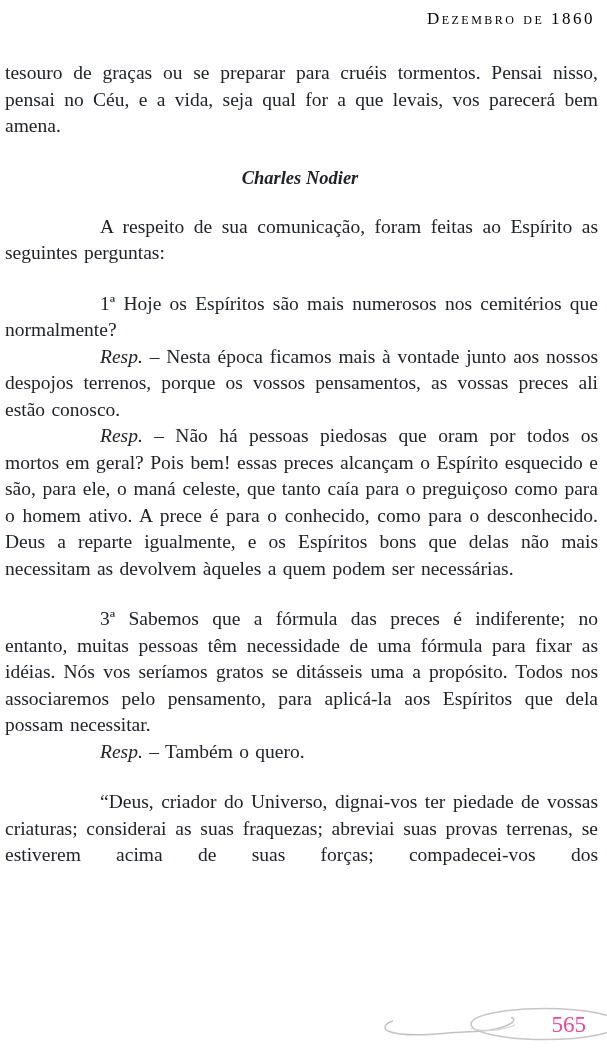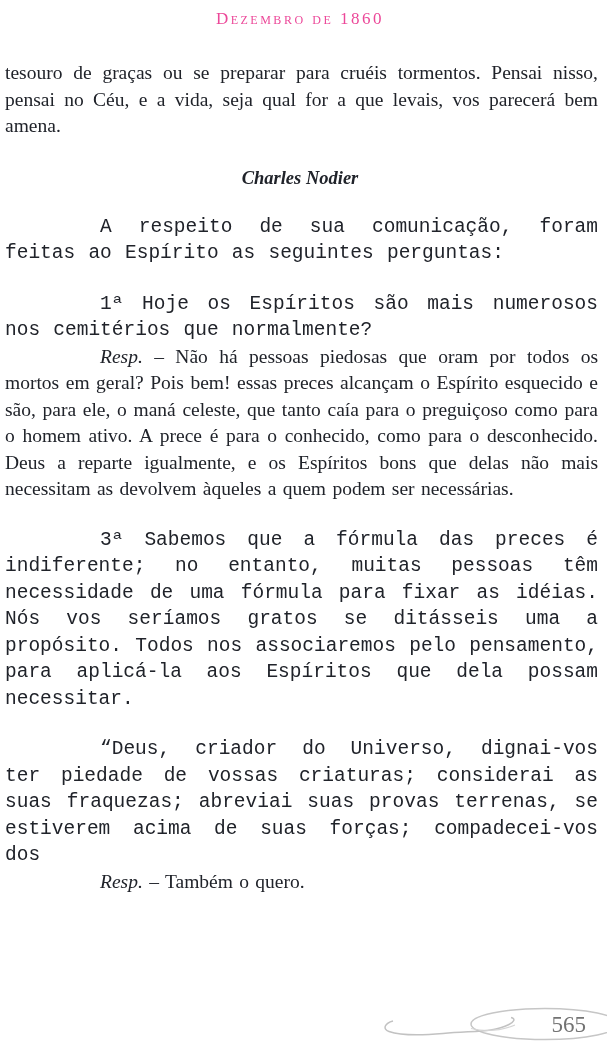--- a/index.html
+++ b/index.html
@@ -9,37 +9,37 @@
     height: 1057px;
     margin: 0 auto;
     background: #ffffff;
     overflow: hidden;
     font-family: "Liberation Serif", "DejaVu Serif", serif;
     color: #20232a;
     box-sizing: border-box;
     padding: 8px 9px 0 5px;
   }
   .running-head {
-    text-align: center;
+    text-align: right;
     font-variant: small-caps;
     letter-spacing: 2.5px;
     font-size: 17px;
     line-height: 22px;
-    color: #ec4899;
+    color: #000000;
     padding-right: 3px;
   }
   p.body {
     margin: 0;
     font-size: 19.5px;
     line-height: 26.5px;
     text-align: justify;
     word-spacing: 1.5px;
   }
   p.ind { text-indent: 95px; }
-  p.gap { margin-top: 24px; font-family: Liberation Mono, monospace; }
+  p.gap { margin-top: 24px; }
   p.first { margin-top: 30px; }
   p.cont-next { text-align-last: justify; }
   .resp-lead { font-style: italic; }
   p.signature {
     margin: 26px 3px 0 0;
     text-align: center;
     font-style: italic;
     font-weight: 600;
     font-size: 18.5px;
     line-height: 24px;
@@ -57,47 +57,48 @@
     bottom: 0;
     width: 230px;
     height: 48px;
   }
   .pagenum {
     position: absolute;
     right: 21px;
     bottom: 9px;
     font-size: 23px;
     line-height: 26px;
-    color: #737373;
+    color: #ec4899;
   }
 </style>
 </head>
 <body>
 
 <div class="page">
 
   <div class="running-head">Dezembro de 1860</div>
 
   <p class="body first">tesouro de graças ou se preparar para cruéis tormentos. Pensai nisso, pensai no Céu, e a vida, seja qual for a que levais, vos parecerá bem amena.</p>
 
   <p class="signature">Charles Nodier</p>
 
   <p class="body ind gap">A respeito de sua comunicação, foram feitas ao Espírito as seguintes perguntas:</p>
 
   <p class="body ind gap">1ª Hoje os Espíritos são mais numerosos nos cemitérios que normalmente?</p>
 
+  <p class="body ind"><span class="resp-lead">Resp.</span><span> – Nesta época ficamos mais à vontade junto aos nossos despojos terrenos, porque os vossos pensamentos, as vossas preces ali estão conosco.</span></p>
 
 
   <p class="body ind"><span class="resp-lead">Resp.</span><span> – Não há pessoas piedosas que oram por todos os mortos em geral? Pois bem! essas preces alcançam o Espírito esquecido e são, para ele, o maná celeste, que tanto caía para o preguiçoso como para o homem ativo. A prece é para o conhecido, como para o desconhecido. Deus a reparte igualmente, e os Espíritos bons que delas não mais necessitam as devolvem àqueles a quem podem ser necessárias.</span></p>
 
   <p class="body ind gap">3ª Sabemos que a fórmula das preces é indiferente; no entanto, muitas pessoas têm necessidade de uma fórmula para fixar as idéias. Nós vos seríamos gratos se ditásseis uma a propósito. Todos nos associaremos pelo pensamento, para aplicá-la aos Espíritos que dela possam necessitar.</p>
 
+  <p class="body ind"><span class="resp-lead">Resp.</span><span> – Também o quero.</span></p>
+
   <p class="body ind gap cont-next">“Deus, criador do Universo, dignai-vos ter piedade de vossas criaturas; considerai as suas fraquezas; abreviai suas provas terrenas, se estiverem acima de suas forças; compadecei-vos dos</p>
-
-  <p class="body ind"><span class="resp-lead">Resp.</span><span> – Também o quero.</span></p>
 
   <div class="footer">
     <svg class="flourish-svg" viewBox="0 0 230 48" xmlns="http://www.w3.org/2000/svg" aria-hidden="true">
       <ellipse cx="168" cy="25" rx="74" ry="15.5" fill="none" stroke="#c6c6c6" stroke-width="1.5"></ellipse>
       <path d="M16,22 C8,24 5,30 12,32.5 C22,36 44,36.5 66,34.5 C98,31.5 116,33.5 132,25.5 C137,23 139,19.5 134,18.5" fill="none" stroke="#c2c2c2" stroke-width="1.5"></path>
       <path d="M94,29.5 C112,33.5 126,31 138,26" fill="none" stroke="#d6d6d6" stroke-width="1.1"></path>
     </svg>
     <span class="pagenum">565</span>
   </div>
 

